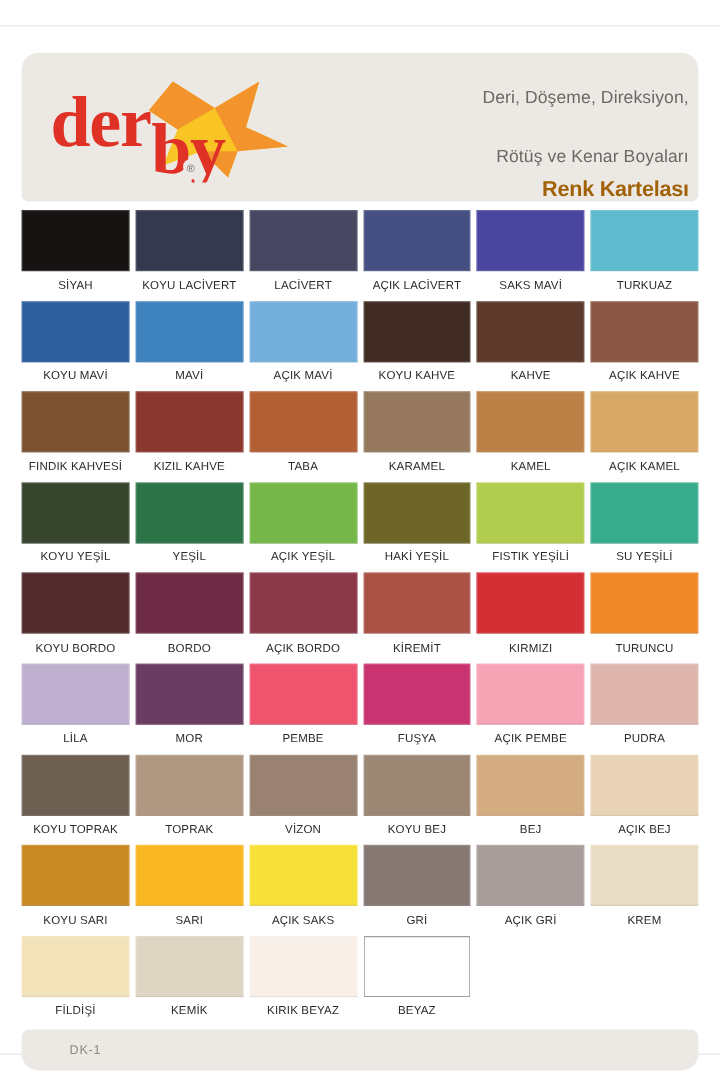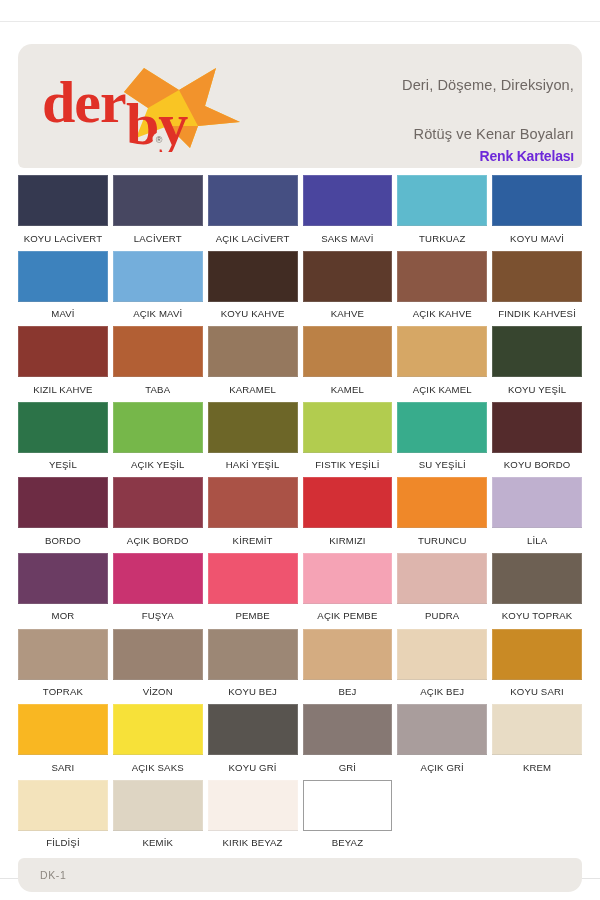--- a/index.html
+++ b/index.html
@@ -67,22 +67,22 @@
   }
   .header-sub {
     font-size: 14.6px;
     color: #6e6763;
     font-weight: 400;
     letter-spacing: 0.1px;
     white-space: nowrap;
     margin-top: 30px;
   }
   .header-title {
-    font-size: 14px;
-    color: #6d28d9;
+    font-size: 18px;
+    color: #a16207;
     font-weight: bold;
     letter-spacing: -0.2px;
     margin-top: 5px;
     white-space: nowrap;
   }
 
   
   .grid {
     margin-top: 7px;
     display: grid;
@@ -116,21 +116,21 @@
   }
 
   
   .footer {
     margin-top: 3px;
     height: 34px;
     background: #ece9e5;
     border-radius: 6px 6px 14px 14px;
     display: flex;
     align-items: center;
-    padding-left: 22px;
+    padding-left: 40px;
     box-sizing: border-box;
   }
   .footer-code {
     font-size: 10.5px;
     color: #8e8881;
     letter-spacing: 0.6px;
   }
 </style>
 </head>
 <body>
@@ -162,20 +162,24 @@
       <div class="header-text">
         <div class="header-sub">Deri, Döşeme, Direksiyon,</div>
         <div class="header-sub">Rötüş ve Kenar Boyaları</div>
         <div class="header-title">Renk Kartelası</div>
       </div>
 
     </div>
 
     <div class="grid" id="swatch-grid">
         <div class="cell">
+          <div class="swatch" style="background: rgb(22, 19, 18);"></div>
+          <div class="cell-label">SİYAH</div>
+        </div>
+        <div class="cell">
           <div class="swatch" style="background: rgb(53, 57, 80);"></div>
           <div class="cell-label">KOYU LACİVERT</div>
         </div>
         <div class="cell">
           <div class="swatch" style="background: rgb(71, 71, 97);"></div>
           <div class="cell-label">LACİVERT</div>
         </div>
         <div class="cell">
           <div class="swatch" style="background: rgb(69, 79, 130);"></div>
           <div class="cell-label">AÇIK LACİVERT</div>
@@ -286,28 +290,28 @@
         </div>
         <div class="cell">
           <div class="swatch" style="background: rgb(191, 176, 207);"></div>
           <div class="cell-label">LİLA</div>
         </div>
         <div class="cell">
           <div class="swatch" style="background: rgb(107, 60, 99);"></div>
           <div class="cell-label">MOR</div>
         </div>
         <div class="cell">
+          <div class="swatch" style="background: rgb(239, 84, 111);"></div>
+          <div class="cell-label">PEMBE</div>
+        </div>
+        <div class="cell">
           <div class="swatch" style="background: rgb(201, 51, 112);"></div>
           <div class="cell-label">FUŞYA</div>
         </div>
         <div class="cell">
-          <div class="swatch" style="background: rgb(239, 84, 111);"></div>
-          <div class="cell-label">PEMBE</div>
-        </div>
-        <div class="cell">
           <div class="swatch" style="background: rgb(245, 163, 181);"></div>
           <div class="cell-label">AÇIK PEMBE</div>
         </div>
         <div class="cell">
           <div class="swatch" style="background: rgb(221, 181, 173);"></div>
           <div class="cell-label">PUDRA</div>
         </div>
         <div class="cell">
           <div class="swatch" style="background: rgb(109, 96, 83);"></div>
           <div class="cell-label">KOYU TOPRAK</div>
@@ -336,24 +340,20 @@
           <div class="swatch" style="background: rgb(201, 138, 37);"></div>
           <div class="cell-label">KOYU SARI</div>
         </div>
         <div class="cell">
           <div class="swatch" style="background: rgb(249, 183, 34);"></div>
           <div class="cell-label">SARI</div>
         </div>
         <div class="cell">
           <div class="swatch" style="background: rgb(247, 225, 57);"></div>
           <div class="cell-label">AÇIK SAKS</div>
-        </div>
-        <div class="cell">
-          <div class="swatch" style="background: rgb(88, 84, 79);"></div>
-          <div class="cell-label">KOYU GRİ</div>
         </div>
         <div class="cell">
           <div class="swatch" style="background: rgb(134, 120, 115);"></div>
           <div class="cell-label">GRİ</div>
         </div>
         <div class="cell">
           <div class="swatch" style="background: rgb(169, 157, 156);"></div>
           <div class="cell-label">AÇIK GRİ</div>
         </div>
         <div class="cell">

